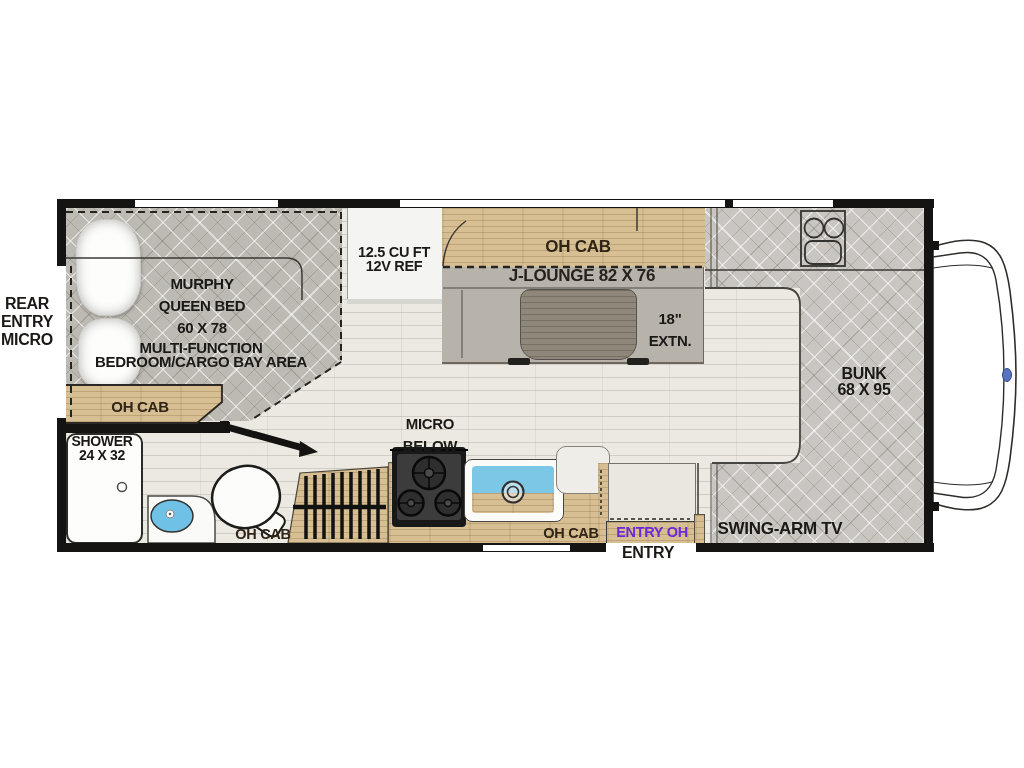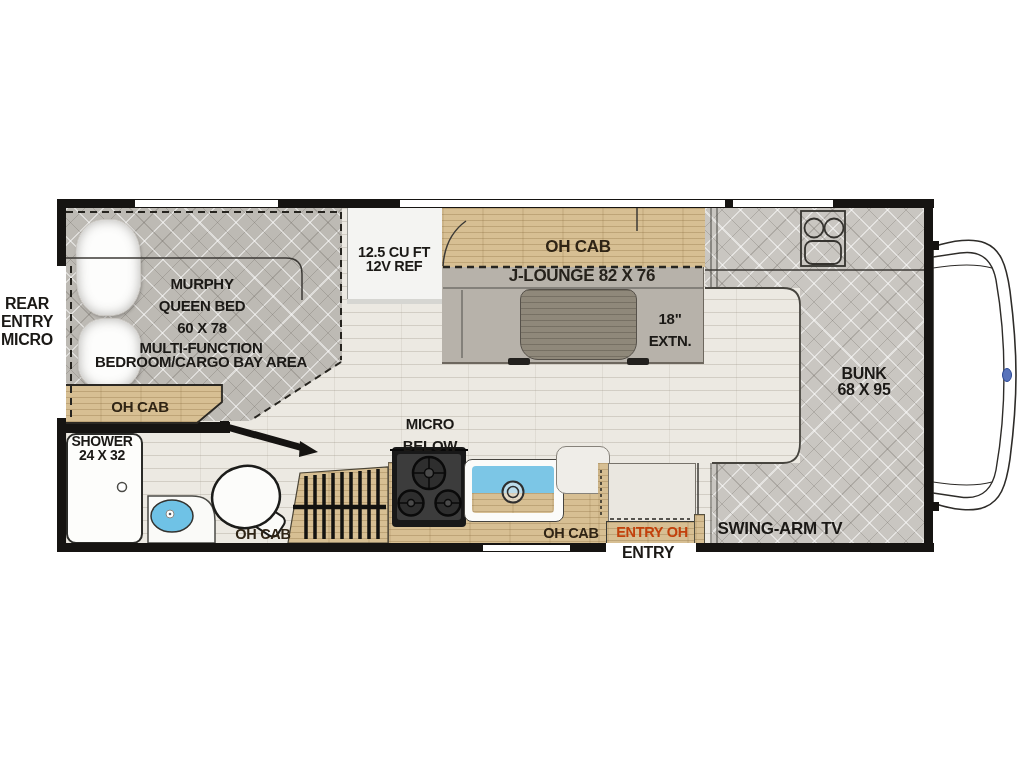--- a/index.html
+++ b/index.html
@@ -202,17 +202,17 @@
   <div class="lbl s15" style="left:670px;top:308px;">18"
 EXTN.</div>
   <div class="lbl s16" style="left:864px;top:366px;">BUNK
 68 X 95</div>
   <div class="lbl s15" style="left:430px;top:413px;">MICRO
 BELOW</div>
   <div class="lbl s14" style="left:102px;top:426px;margin-top:8px;">SHOWER
 24 X 32</div>
   <div class="lbl s145" style="left:263px;top:527px;color:#2f2415;">OH CAB</div>
   <div class="lbl s145" style="left:571px;top:526px;color:#2f2415;">OH CAB</div>
-  <div class="lbl s145" style="left:652px;top:525px;color:#c2410c;">ENTRY OH</div>
+  <div class="lbl s145" style="left:652px;top:525px;color:#6d28d9;">ENTRY OH</div>
   <div class="lbl s16" style="left:648px;top:545px;">ENTRY</div>
   <div class="lbl s17" style="left:780px;top:521px;">SWING-ARM TV</div>
 
 </div>
 
 </body></html>

